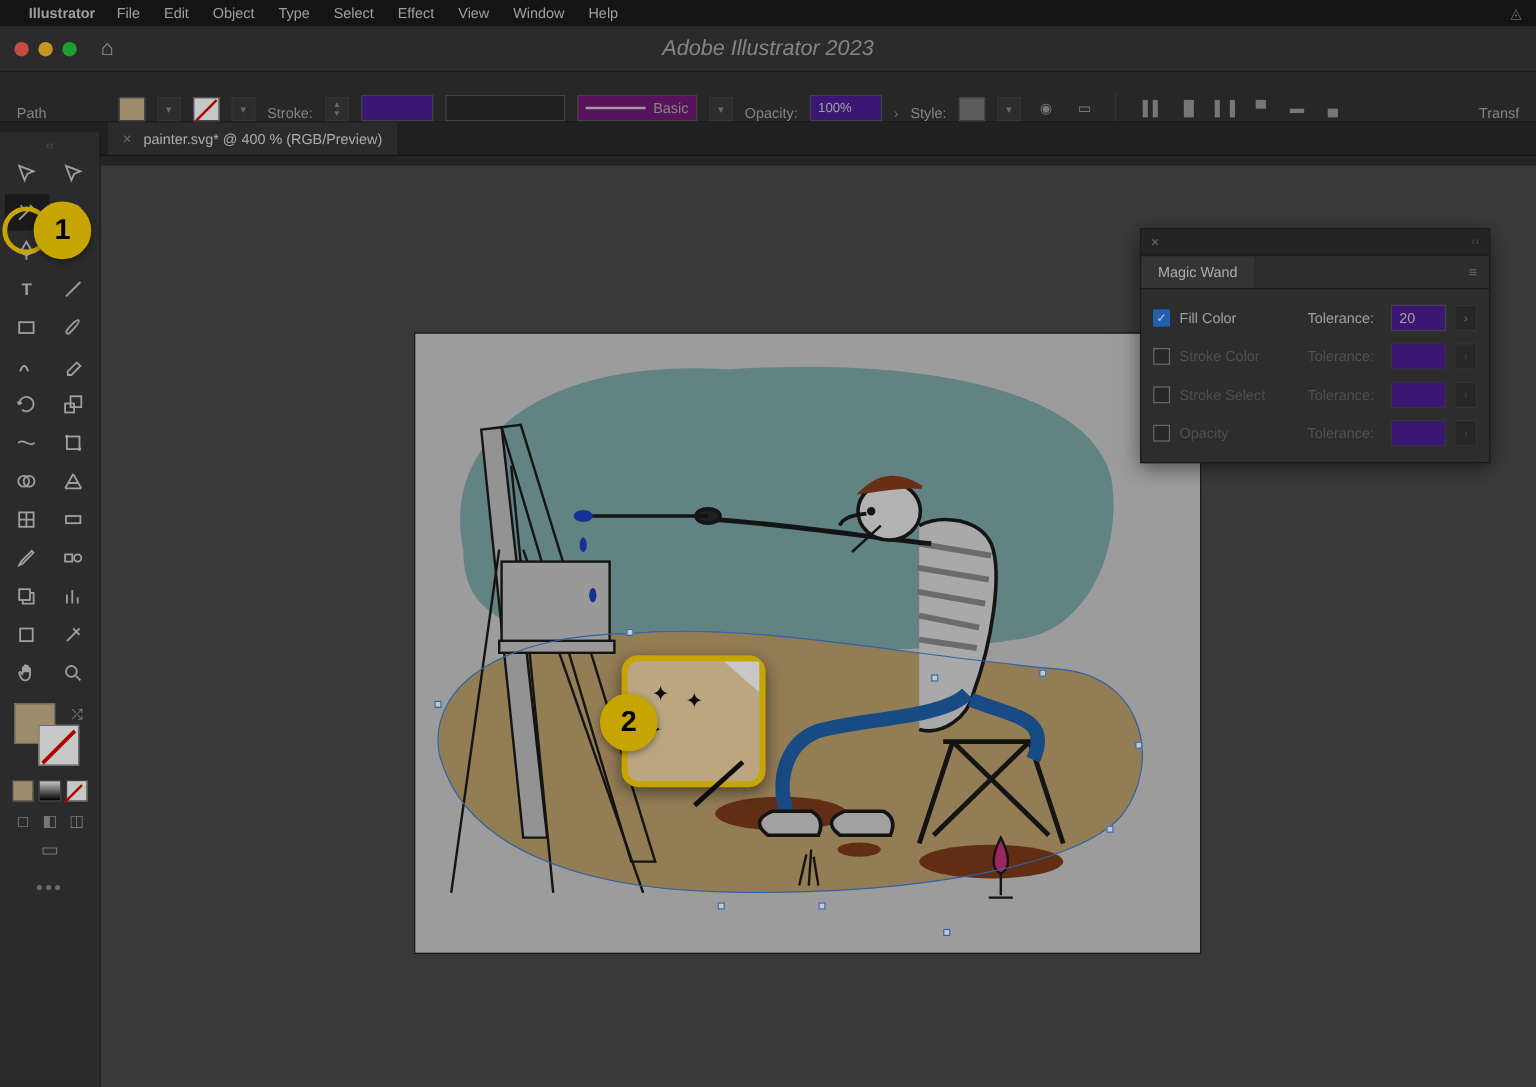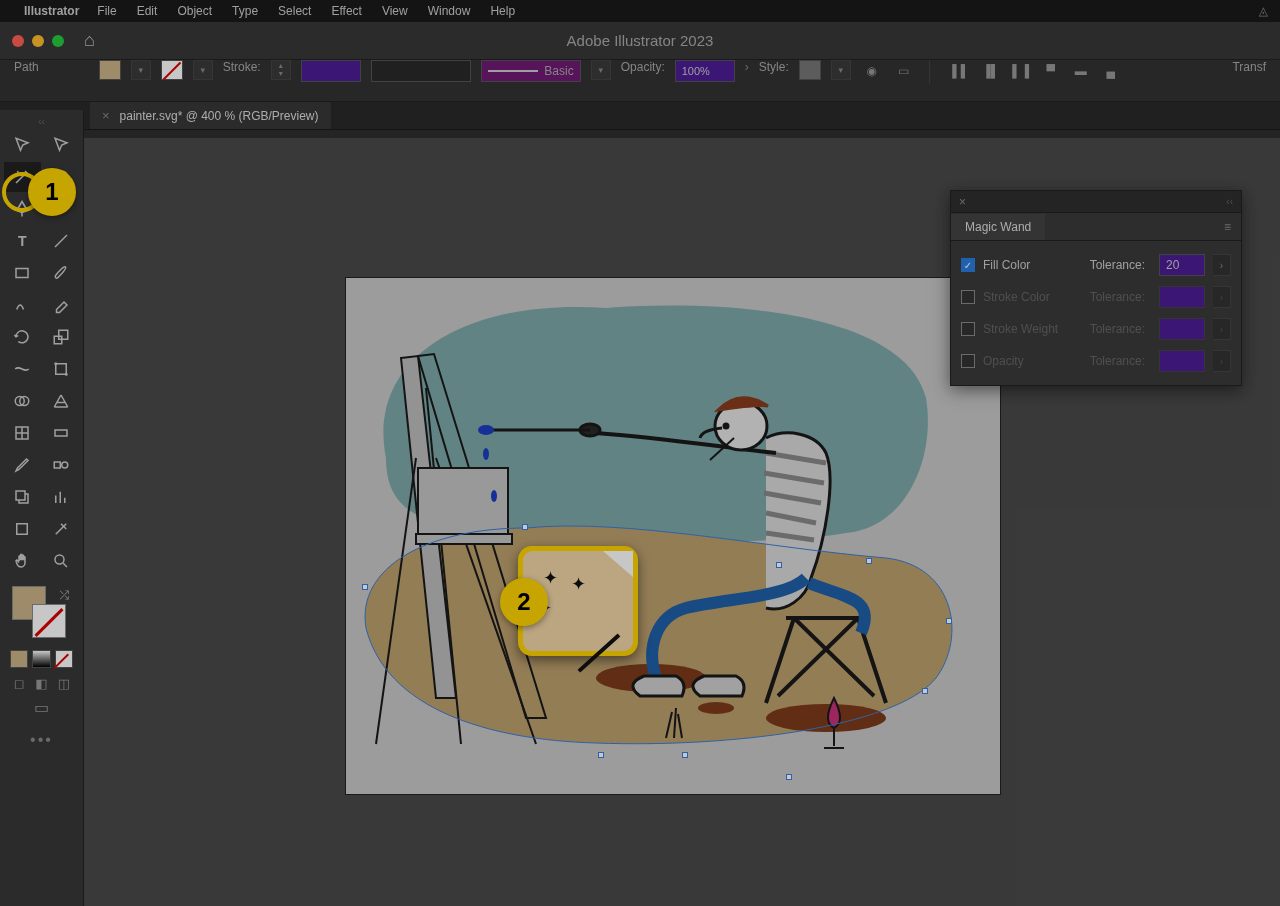--- a/index.html
+++ b/index.html
@@ -10,24 +10,24 @@
 .menubar .apple { font-size: 14px; margin-right: 12px; }
 .menubar .appname { font-weight: 600; margin-right: 18px; }
 .menubar .menu-item { margin-right: 20px; cursor: default; }
 .menubar .right { margin-left: auto; color: #888; }
 
 
 .titlebar { height: 38px; background: #383838; display: flex; align-items: center; padding: 0 12px; position: relative; border-bottom: 1px solid #222; }
 .traffic { display: flex; gap: 8px; margin-right: 20px; }
 .traffic span { width: 12px; height: 12px; border-radius: 50%; display: block; }
 .tl-close { background: #ff5f56; } .tl-min { background: #ffbd2e; } .tl-max { background: #27c93f; }
-.title-text { position: absolute; left: 50%; transform: translateX(-50%); color: #aaa; font-size: 15px; }
-
-
-.controlbar { height: 42px; background: #323232; border-bottom: 1px solid #222; display: flex; align-items: flex-start; padding: 0 14px; color: #aaa; font-size: 12px; gap: 10px; }
+.title-text { position: absolute; left: 50%; transform: translateX(-50%); color: #aaa; font-size: 18px; font-style: italic; }
+
+
+.controlbar { height: 42px; background: #323232; border-bottom: 1px solid #222; display: flex; align-items: flex-end; padding: 0 14px; color: #aaa; font-size: 12px; gap: 10px; }
 .cb-label { color: #aaa; }
 .swatch { width: 22px; height: 20px; border: 1px solid #555; }
 .swatch.fill { background: #c9b288; }
 .swatch.stroke { background: #fff; position: relative; }
 .swatch.stroke::after { content: ''; position: absolute; left: -2px; right: -2px; top: 50%; border-top: 2px solid #d00; transform: rotate(-45deg); }
 .dd { width: 20px; height: 20px; display: flex; align-items: center; justify-content: center; color: #888; font-size: 9px; border: 1px solid #444; background: #3a3a3a; }
 .cb-select { background: #4c1d95; border: 1px solid #555; height: 22px; padding: 0 6px; display: flex; align-items: center; min-width: 60px; font-size: 11px; color: #ccc; }
 .cb-select.dark { background: #2a2a2a; min-width: 100px; }
 .stroke-prev { background: #701a75; border: 1px solid #555; height: 22px; width: 100px; display: flex; align-items: center; padding: 0 6px; gap: 6px; }
 .stroke-line { flex: 1; height: 2px; background: #ccc; }
@@ -431,21 +431,21 @@
       </div>
       <div class="prow dis">
         <div class="chk"></div>
         <span class="lab">Stroke Color</span>
         <span class="tol">Tolerance:</span>
         <input class="tol-input dis" disabled="" style="">
         <div class="exp" style="color:#555;">›</div>
       </div>
       <div class="prow dis">
         <div class="chk"></div>
-        <span class="lab">Stroke Weight</span>
+        <span class="lab">Stroke Select</span>
         <span class="tol">Tolerance:</span>
         <input class="tol-input dis" disabled="" style="">
         <div class="exp" style="color:#555;">›</div>
       </div>
       <div class="prow dis">
         <div class="chk"></div>
         <span class="lab">Opacity</span>
         <span class="tol">Tolerance:</span>
         <input class="tol-input dis" disabled="" style="">
         <div class="exp" style="color:#555;">›</div>

